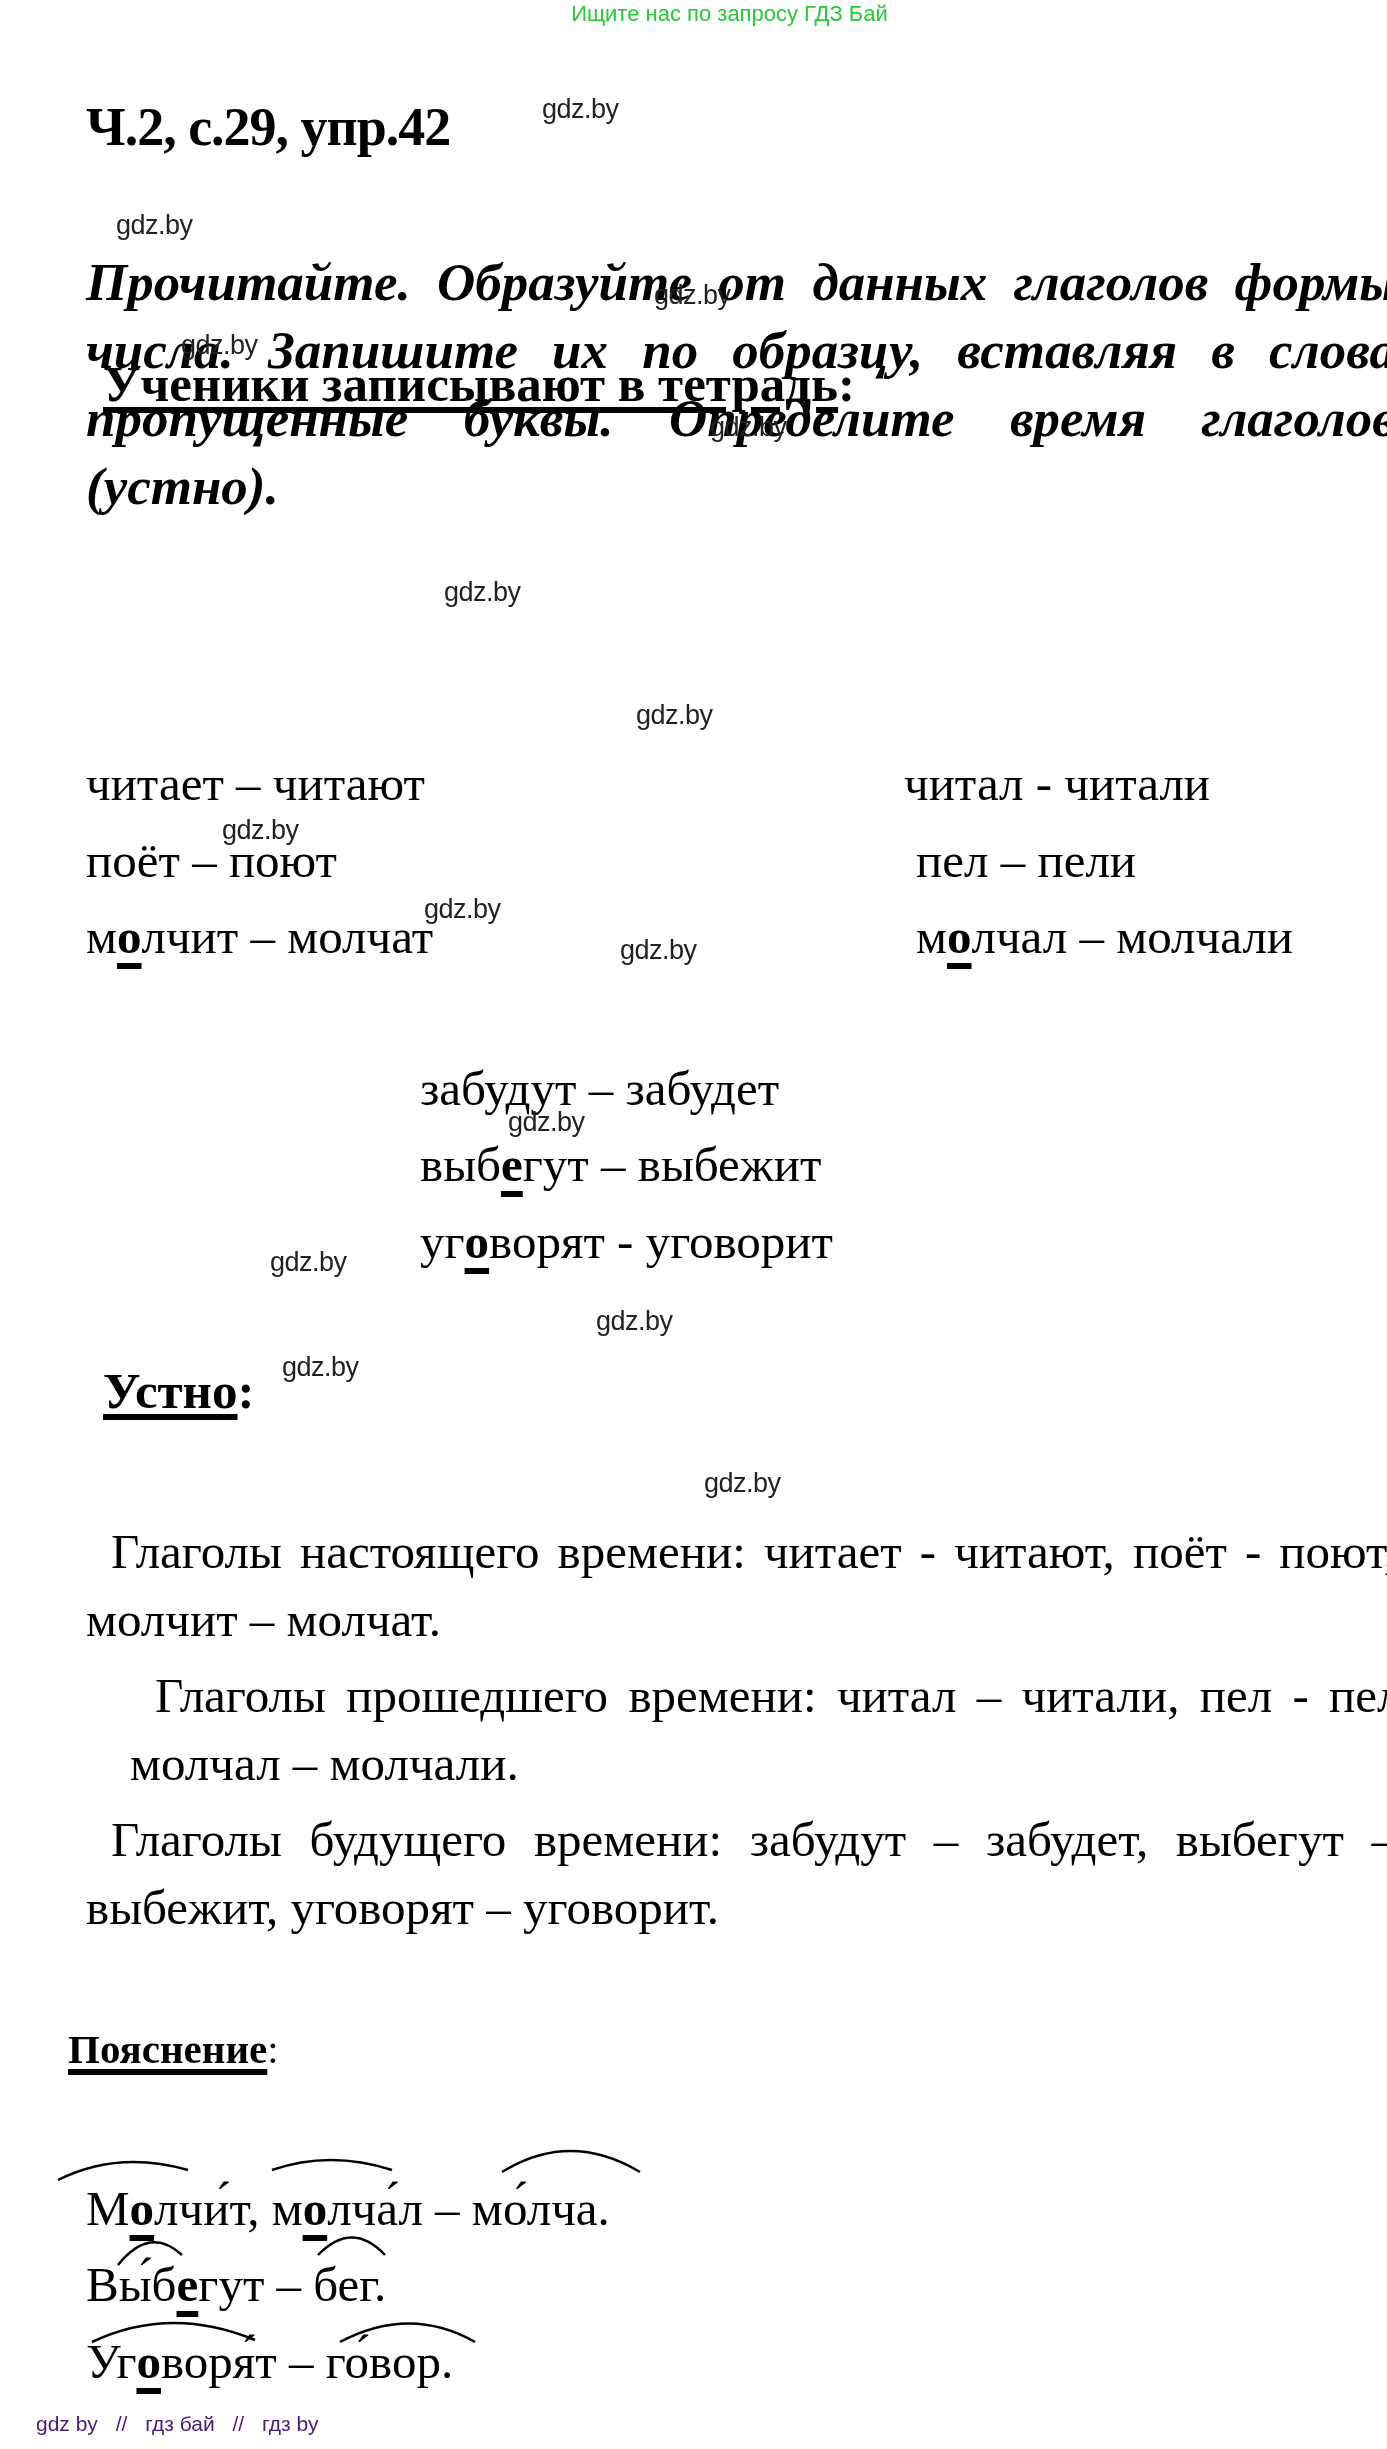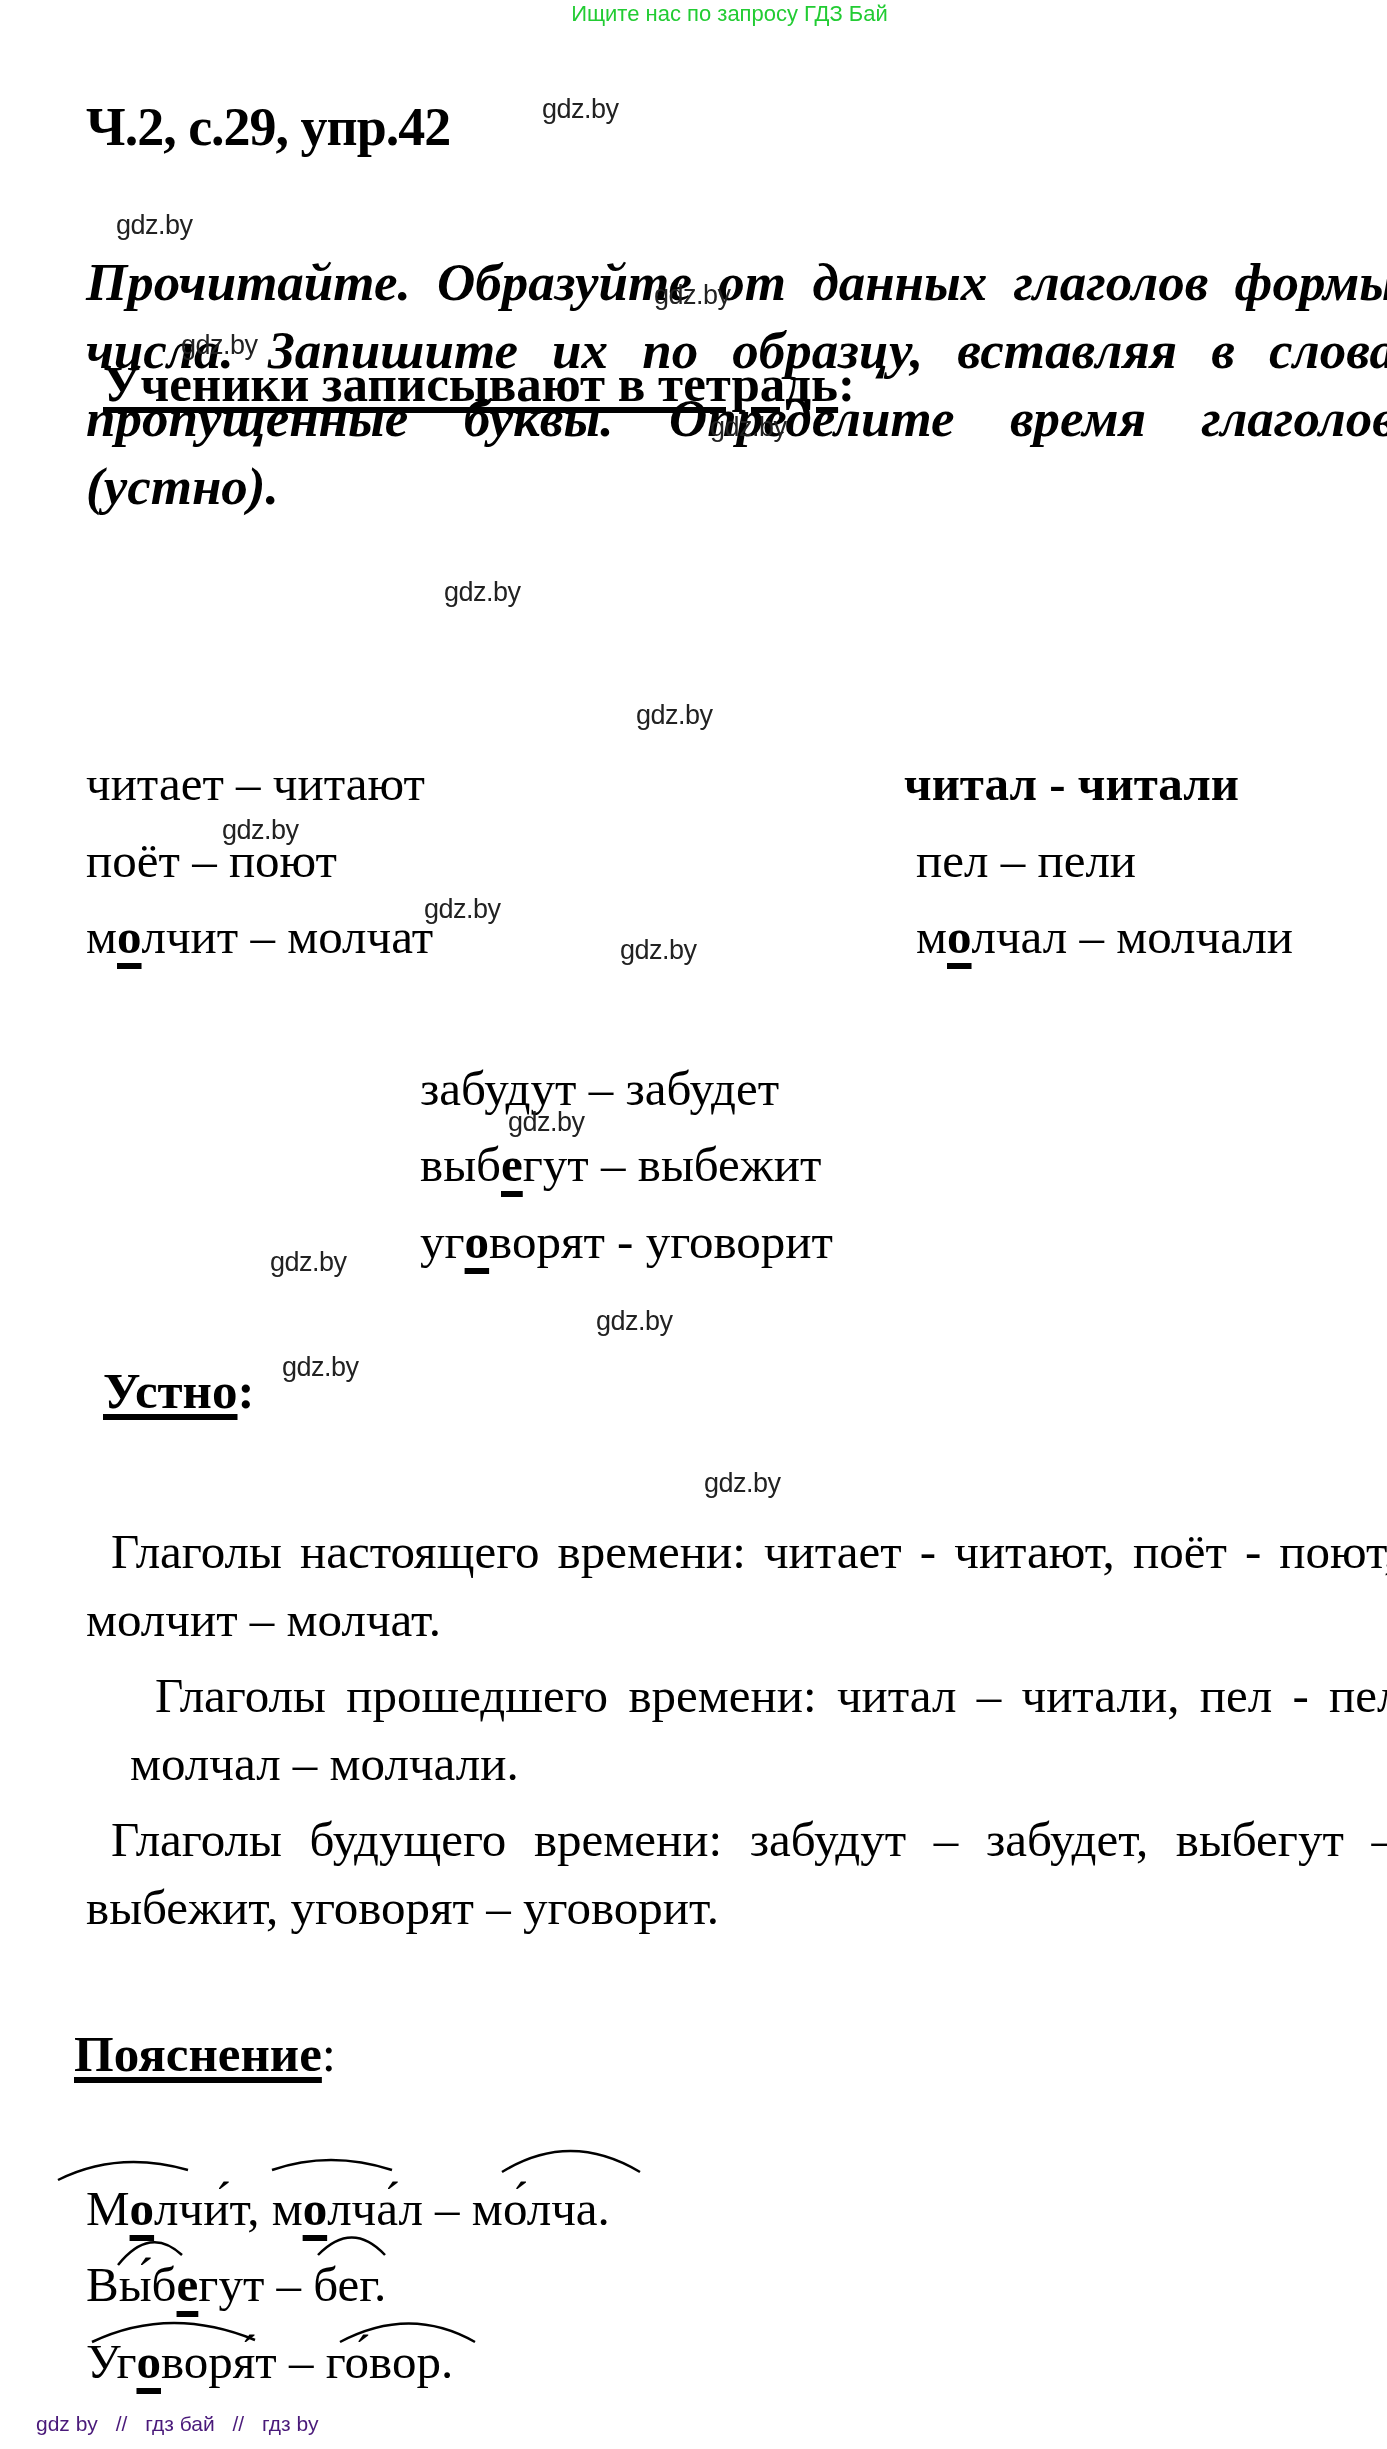--- a/index.html
+++ b/index.html
@@ -45,21 +45,21 @@
 <div class="abs line" style="left:50px; top:755px;">
   <span>читает – читают</span>
 </div>
 <div class="abs line" style="left:50px; top:832px;">
   <span>поёт – поют</span>
 </div>
 <div class="abs line" style="left:50px; top:908px;">
   <span>м</span><span class="hl">о</span><span>лчит – молчат</span>
 </div>
 
-<div class="abs line" style="left:868px; top:755px;font-weight:bold;">
+<div class="abs line" style="left:868px; top:755px;">
   <span>читал - читали</span>
 </div>
 <div class="abs line" style="left:880px; top:832px;">
   <span>пел – пели</span>
 </div>
 <div class="abs line" style="left:880px; top:908px;">
   <span>м</span><span class="hl">о</span><span>лчал – молчали</span>
 </div>
 
 <div class="abs line" style="left:384px; top:1060px;">
@@ -79,21 +79,21 @@
 <div class="abs para" style="top:1518px;">
   <span class="indent"></span><span>Глаголы настоящего времени: читает - читают, поёт - поют, молчит – молчат.</span>
 </div>
 <div class="abs para" style="top:1662px;margin-left:44px;">
   <span class="indent"></span><span>Глаголы прошедшего времени: читал – читали, пел - пели, молчал – молчали.</span>
 </div>
 <div class="abs para" style="top:1806px;">
   <span class="indent"></span><span>Глаголы будущего времени: забудут – забудет, выбегут – выбежит, уговорят – уговорит.</span>
 </div>
 
-<div class="abs" style="left:38px; top:2025px; font-size:51px;">
+<div class="abs" style="left:32px; top:2025px; font-size:41px;">
   <u style="font-weight:bold; text-decoration-thickness:6px; text-underline-offset:6px;">Пояснение</u><span>:</span>
 </div>
 
 <div class="abs line" style="left:50px; top:2180px;">
   <span>М</span><span class="hl">о</span><span>лчи́т, м</span><span class="hl">о</span><span>лча́л – мо́лча.</span>
 </div>
 <div class="abs line" style="left:50px; top:2256px;">
   <span>Вы́б</span><span class="hl">е</span><span>гут – бег.</span>
 </div>
 <div class="abs line" style="left:50px; top:2333px;">

